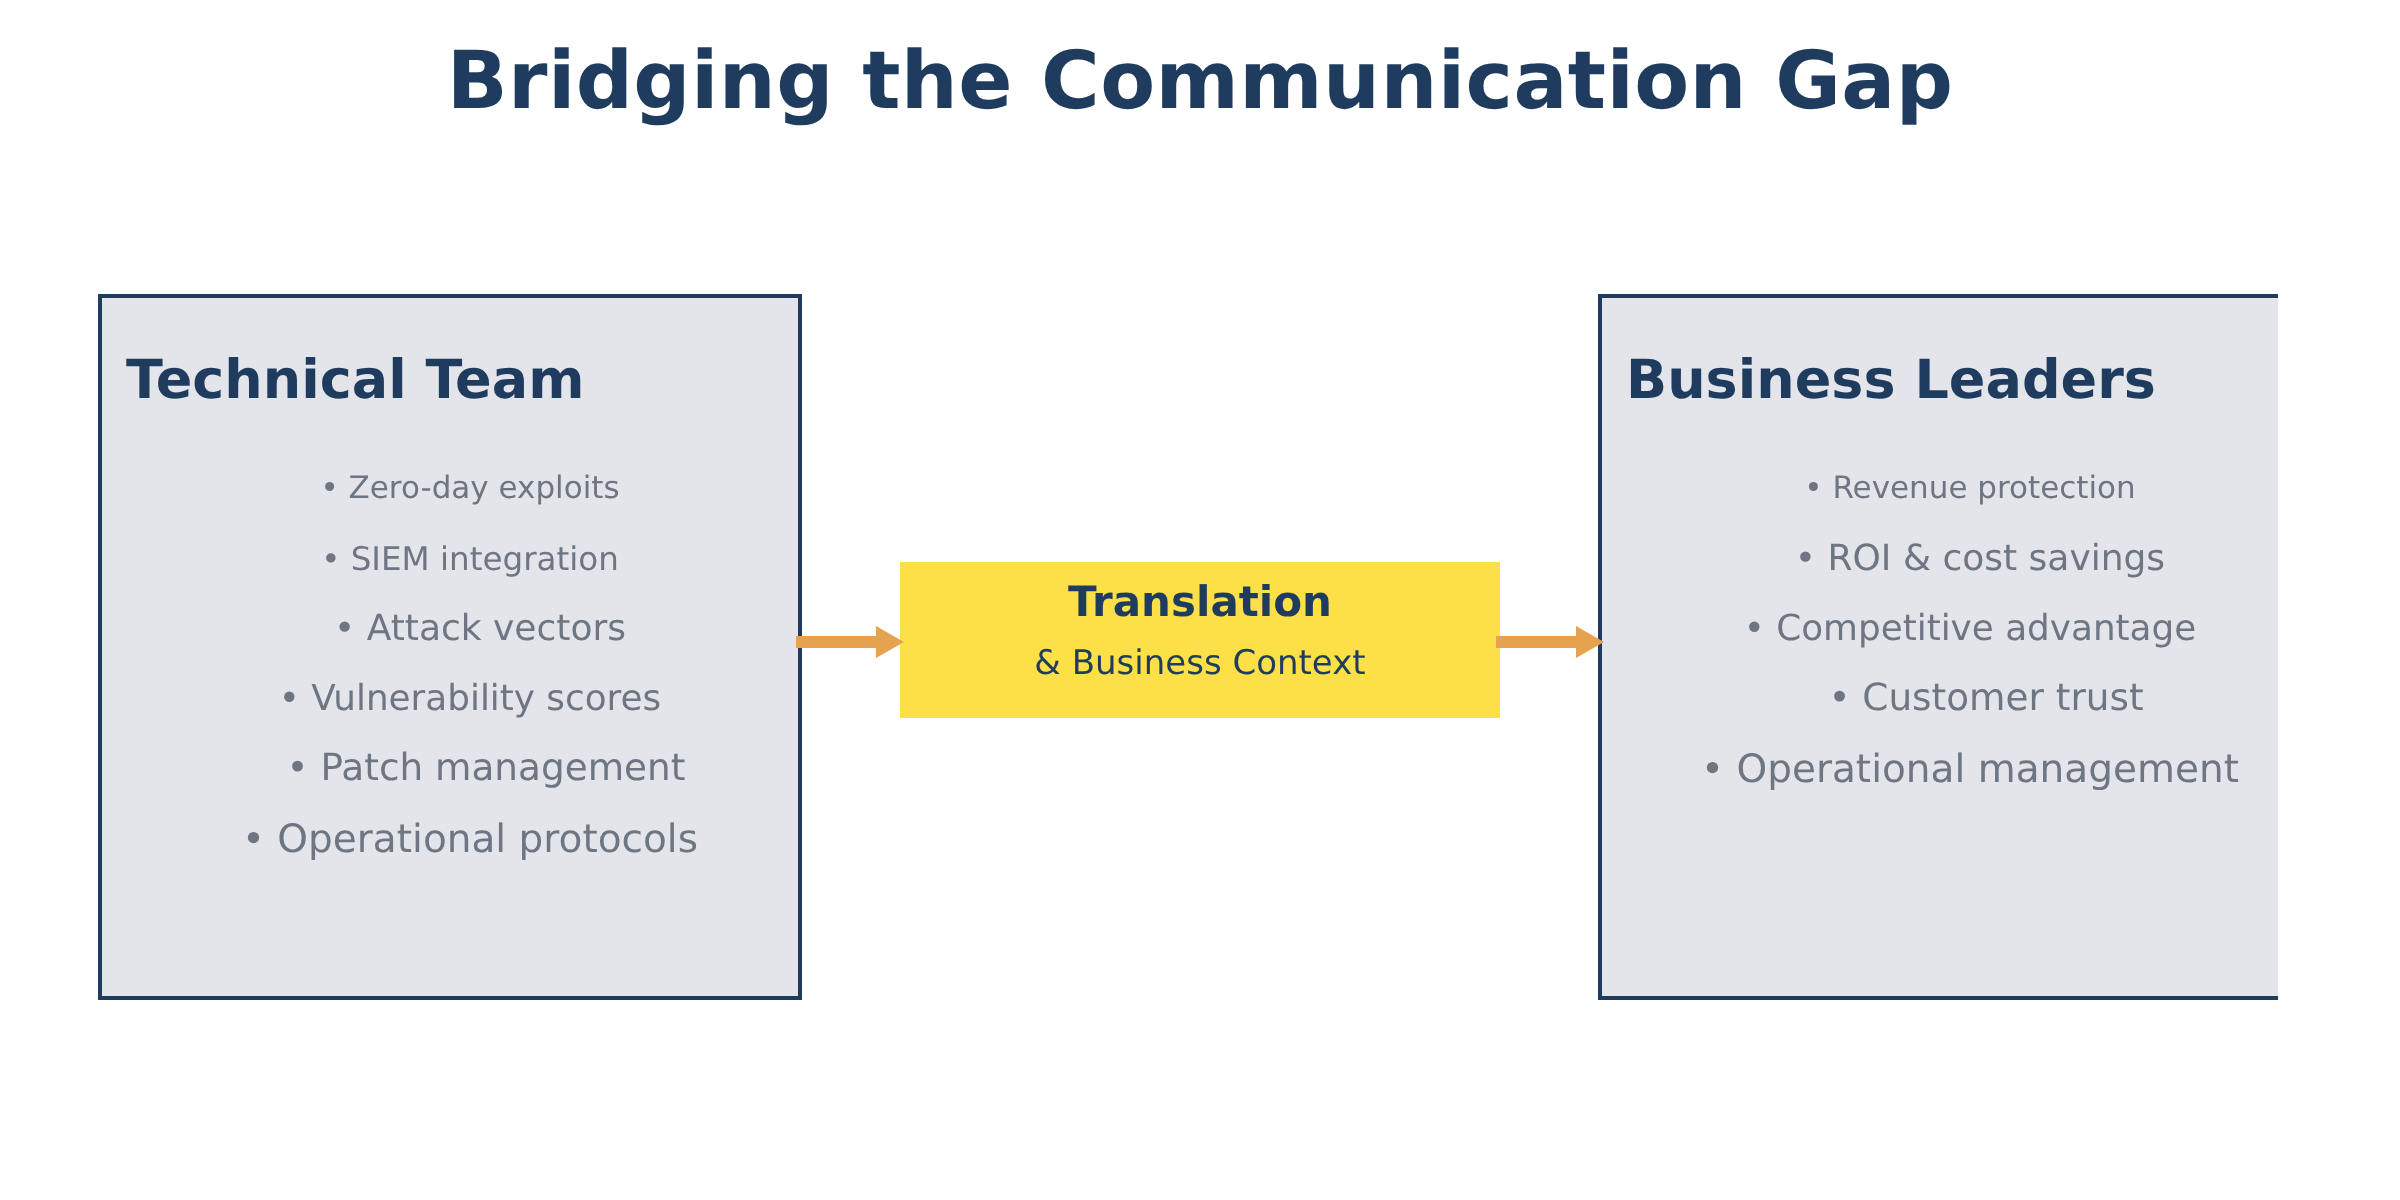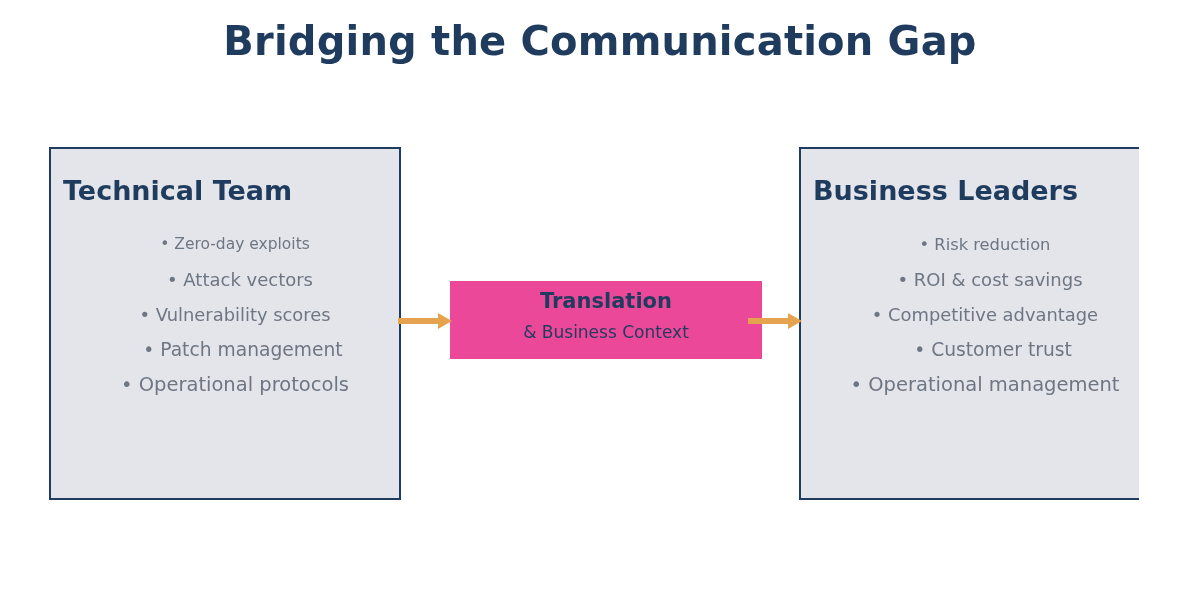--- a/index.html
+++ b/index.html
@@ -80,22 +80,21 @@
   .bullet-item.s4 { font-size: 18.7px; margin-left: 16px; }
   .bullet-item.s5 { font-size: 19.5px; }
 
   
   #translation-box {
     position: absolute;
     left: 450px;
     top: 281px;
     width: 300px;
     height: 78px;
-    background: #ec4899;
-    padding-left: 12px;
+    background: #fde047;
   }
   #translation-title {
     position: absolute;
     left: 0;
     top: 8px;
     width: 100%;
     text-align: center;
     font-size: 21px;
     font-weight: bold;
     color: #1f3c5e;
@@ -124,31 +123,32 @@
 <body>
 
 <div id="canvas">
 
   <div id="page-title">Bridging the Communication Gap</div>
 
   <div class="panel" id="panel-left">
     <div class="panel-title">Technical Team</div>
     <ul class="bullet-list">
       <li class="bullet-item s0">• Zero-day exploits</li>
+      <li class="bullet-item s1">• SIEM integration</li>
       <li class="bullet-item s2">• Attack vectors</li>
       <li class="bullet-item s3">• Vulnerability scores</li>
       <li class="bullet-item s4">• Patch management</li>
       <li class="bullet-item s5">• Operational protocols</li>
     </ul>
   </div>
 
   <div class="panel" id="panel-right">
     <div class="panel-title">Business Leaders</div>
     <ul class="bullet-list">
-      <li class="bullet-item s1">• Risk reduction</li>
+      <li class="bullet-item s0">• Revenue protection</li>
       <li class="bullet-item s2">• ROI &amp; cost savings</li>
       <li class="bullet-item s3">• Competitive advantage</li>
       <li class="bullet-item s4">• Customer trust</li>
       <li class="bullet-item s5">• Operational management</li>
     </ul>
   </div>
 
   <div id="translation-box">
     <div id="translation-title">Translation</div>
     <div id="translation-subtitle">&amp; Business Context</div>

